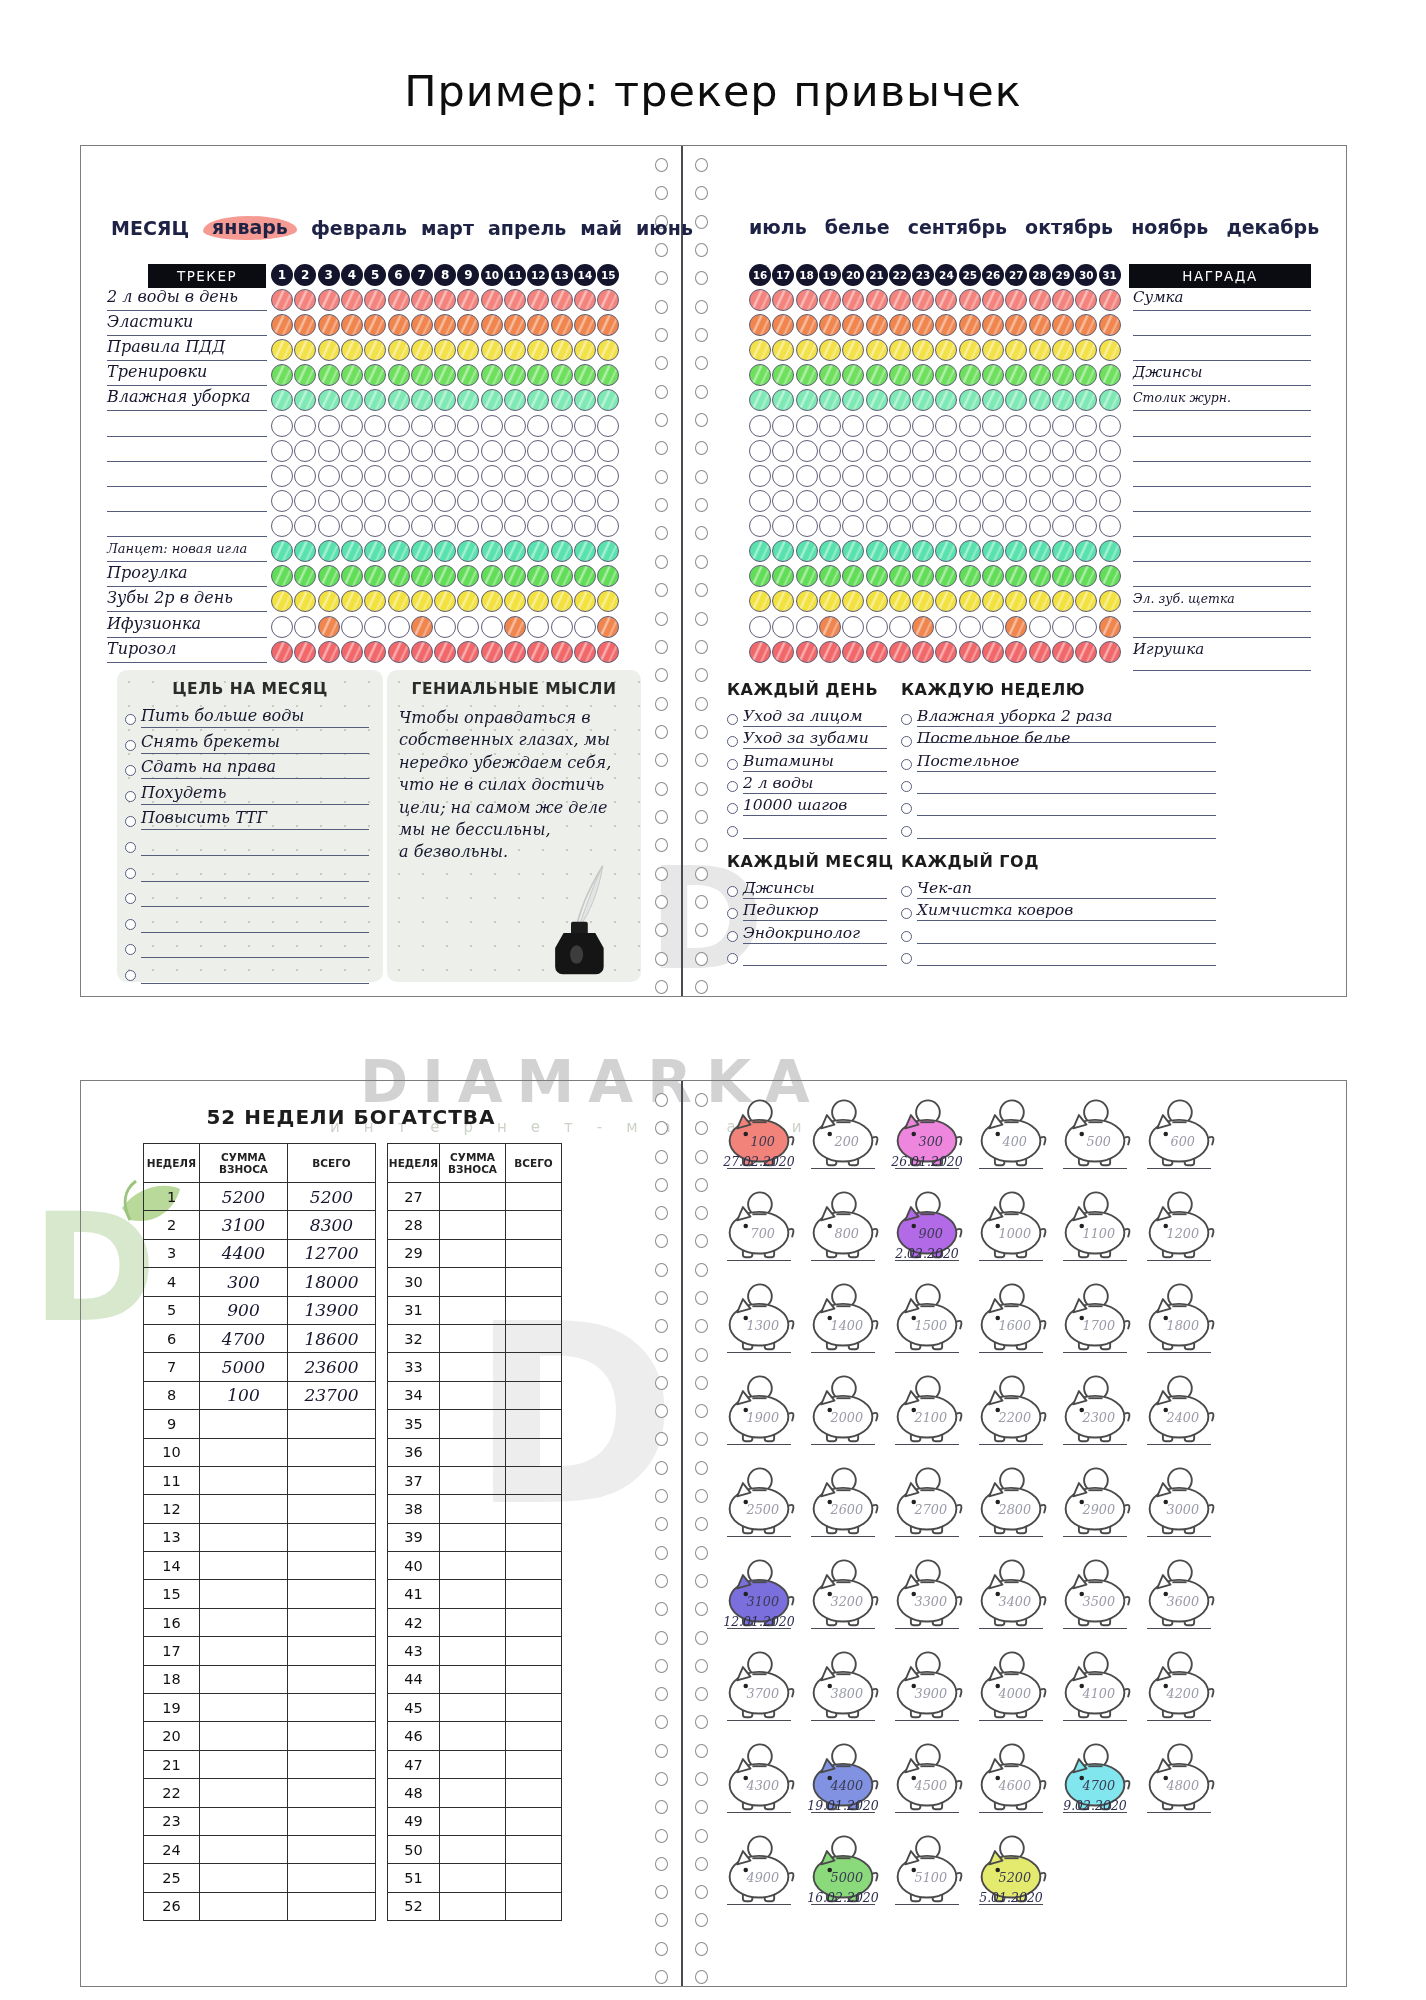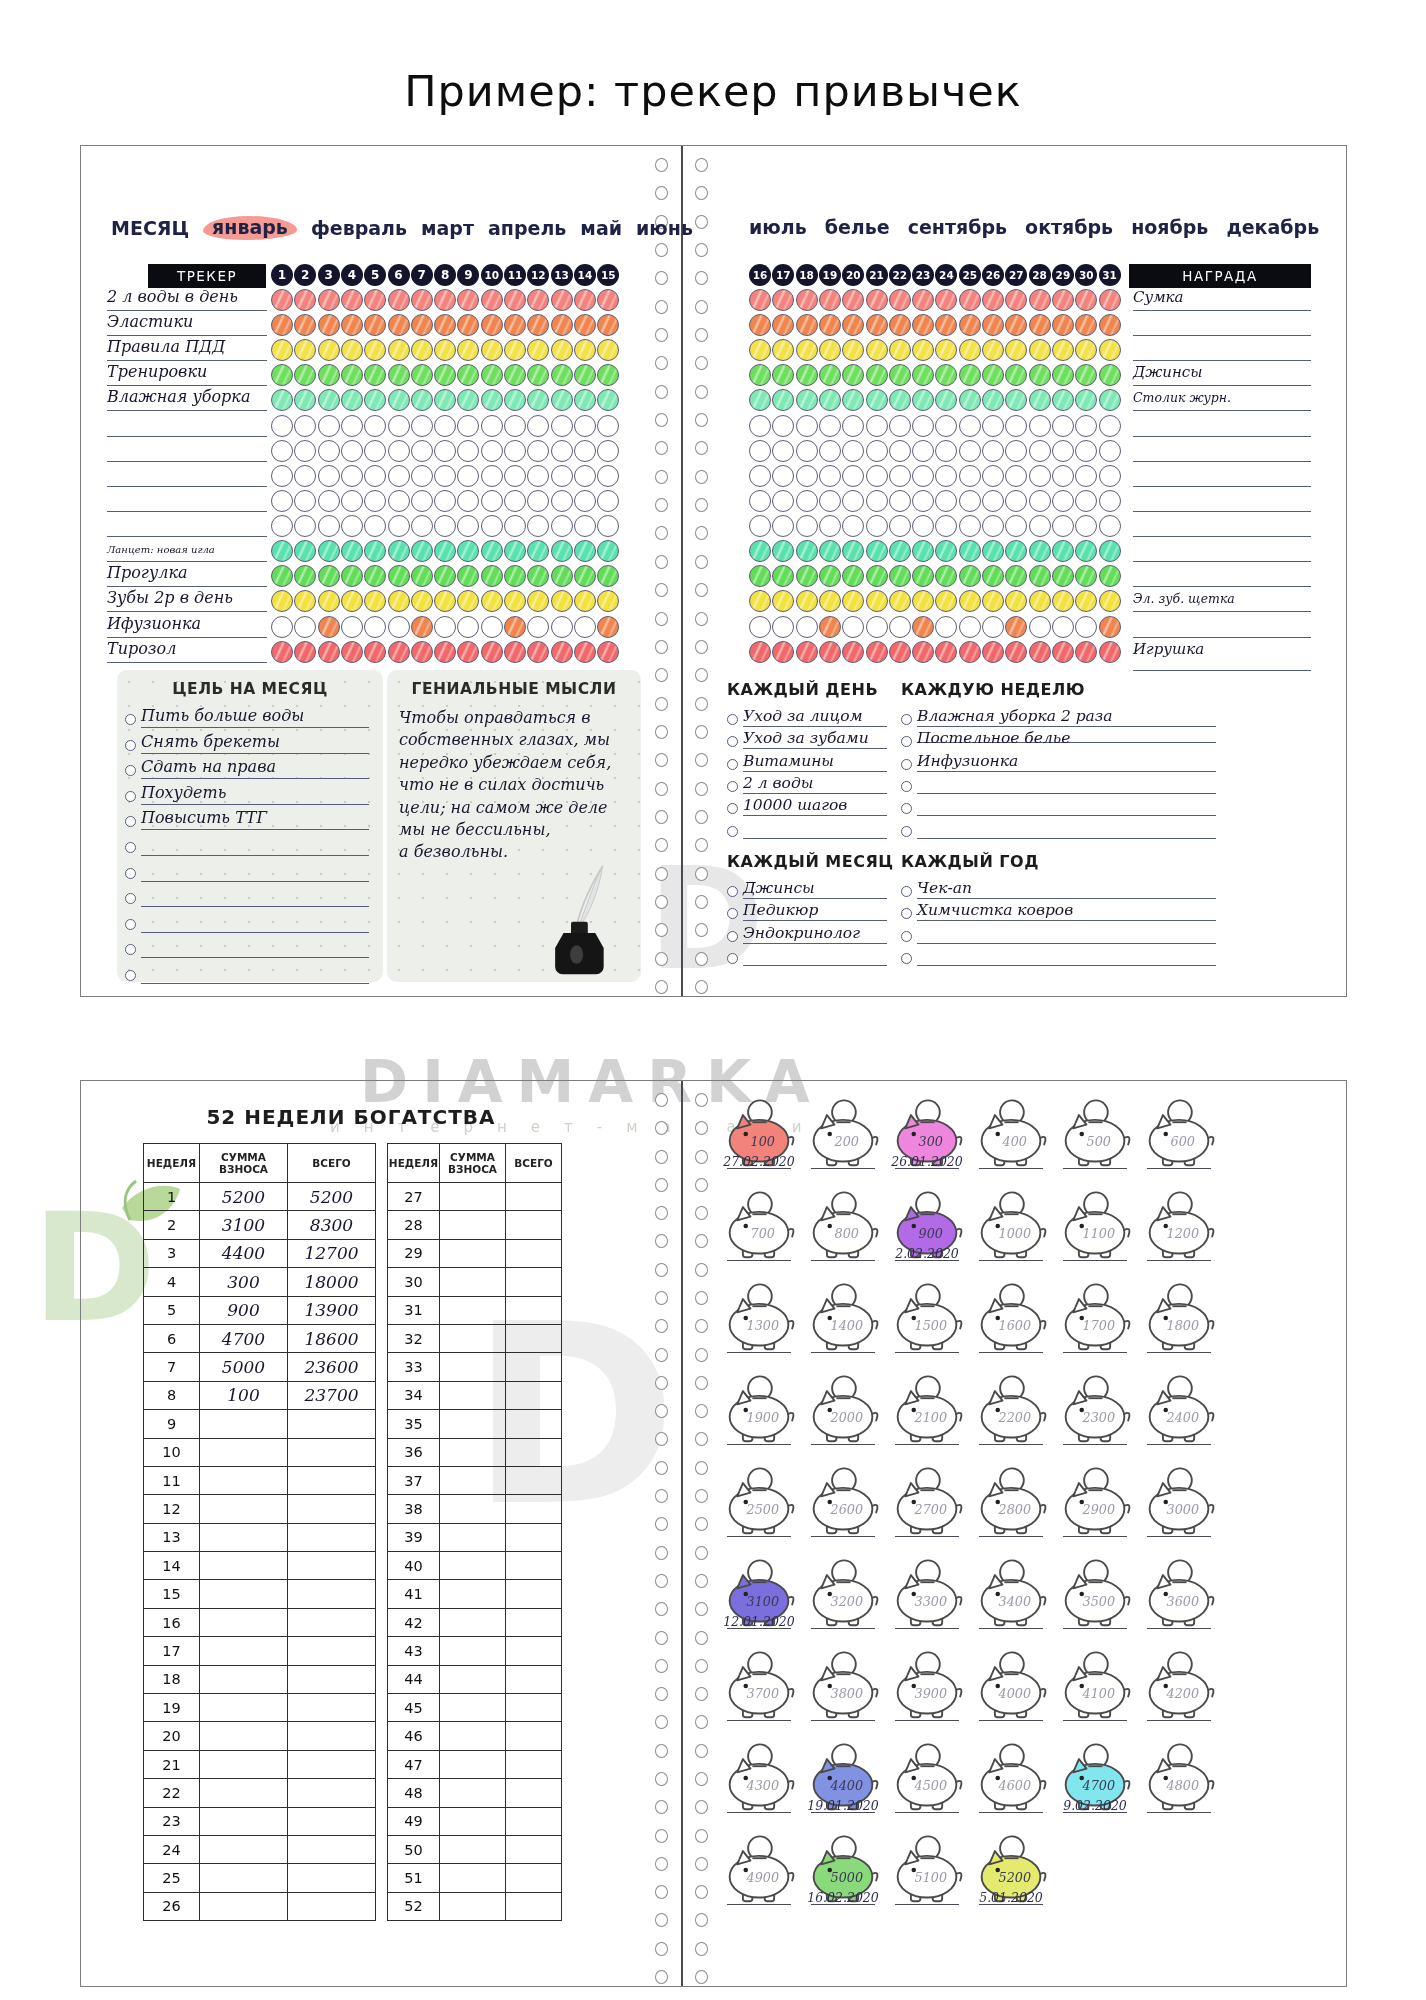--- a/index.html
+++ b/index.html
@@ -308,21 +308,21 @@
         <div class="circle cell" style="left: 306.5px; top: 369.08px;"></div>
         <div class="circle cell" style="left: 329.8px; top: 369.08px;"></div>
         <div class="circle cell" style="left: 353.1px; top: 369.08px;"></div>
         <div class="circle cell" style="left: 376.4px; top: 369.08px;"></div>
         <div class="circle cell" style="left: 399.7px; top: 369.08px;"></div>
         <div class="circle cell" style="left: 423px; top: 369.08px;"></div>
         <div class="circle cell" style="left: 446.3px; top: 369.08px;"></div>
         <div class="circle cell" style="left: 469.6px; top: 369.08px;"></div>
         <div class="circle cell" style="left: 492.9px; top: 369.08px;"></div>
         <div class="circle cell" style="left: 516.2px; top: 369.08px;"></div>
-        <div class="rline" style="left: 26px; top: 392.2px; width: 160px; height: 24px;"><span class="script" style="font-size: 10px; white-space: nowrap; text-align: center;">Ланцет: новая игла</span></div>
+        <div class="rline" style="left: 26px; top: 392.2px; width: 160px; height: 24px;"><span class="script" style="font-size: 13px; white-space: nowrap; text-align: center;">Ланцет: новая игла</span></div>
         <div class="circle cell f" style="left: 190px; top: 394.2px; background-color: rgb(89, 226, 174);"></div>
         <div class="circle cell f" style="left: 213.3px; top: 394.2px; background-color: rgb(89, 226, 174);"></div>
         <div class="circle cell f" style="left: 236.6px; top: 394.2px; background-color: rgb(89, 226, 174);"></div>
         <div class="circle cell f" style="left: 259.9px; top: 394.2px; background-color: rgb(89, 226, 174);"></div>
         <div class="circle cell f" style="left: 283.2px; top: 394.2px; background-color: rgb(89, 226, 174);"></div>
         <div class="circle cell f" style="left: 306.5px; top: 394.2px; background-color: rgb(89, 226, 174);"></div>
         <div class="circle cell f" style="left: 329.8px; top: 394.2px; background-color: rgb(89, 226, 174);"></div>
         <div class="circle cell f" style="left: 353.1px; top: 394.2px; background-color: rgb(89, 226, 174);"></div>
         <div class="circle cell f" style="left: 376.4px; top: 394.2px; background-color: rgb(89, 226, 174);"></div>
         <div class="circle cell f" style="left: 399.7px; top: 394.2px; background-color: rgb(89, 226, 174);"></div>
@@ -737,21 +737,21 @@
         <div class="bullet" style="left: 646px; top: 657.2px;"></div>
         <div class="rline" style="left: 662px; top: 649.2px; width: 144px; height: 21px;"><span class="script" style="font-size: 15.5px; white-space: nowrap;">10000 шагов</span></div>
         <div class="bullet" style="left: 646px; top: 679.5px;"></div>
         <div class="rline" style="left: 662px; top: 671.5px; width: 144px; height: 21px;"></div>
         <div class="sec-title" style="left: 820px; top: 534px;">КАЖДУЮ НЕДЕЛЮ</div>
         <div class="bullet" style="left: 820px; top: 568px;"></div>
         <div class="rline" style="left: 836px; top: 560px; width: 299px; height: 21px;"><span class="script" style="font-size: 15.5px; white-space: nowrap;">Влажная уборка 2 раза</span></div>
         <div class="bullet" style="left: 820px; top: 590.3px;"></div>
         <div class="rline" style="left: 836px; top: 582.3px; width: 299px; height: 15px;"><span class="script" style="font-size: 15.5px; white-space: nowrap;">Постельное белье</span></div>
         <div class="bullet" style="left: 820px; top: 612.6px;"></div>
-        <div class="rline" style="left: 836px; top: 604.6px; width: 299px; height: 21px;"><span class="script" style="font-size: 15.5px; white-space: nowrap;">Инфузионка</span></div>
+        <div class="rline" style="left: 836px; top: 604.6px; width: 299px; height: 21px;"><span class="script" style="font-size: 15.5px; white-space: nowrap;">Постельное</span></div>
         <div class="bullet" style="left: 820px; top: 634.9px;"></div>
         <div class="rline" style="left: 836px; top: 626.9px; width: 299px; height: 21px;"></div>
         <div class="bullet" style="left: 820px; top: 657.2px;"></div>
         <div class="rline" style="left: 836px; top: 649.2px; width: 299px; height: 21px;"></div>
         <div class="bullet" style="left: 820px; top: 679.5px;"></div>
         <div class="rline" style="left: 836px; top: 671.5px; width: 299px; height: 21px;"></div>
         <div class="sec-title" style="left: 646px; top: 706px;">КАЖДЫЙ МЕСЯЦ</div>
         <div class="bullet" style="left: 646px; top: 740px;"></div>
         <div class="rline" style="left: 662px; top: 732px; width: 144px; height: 21px;"><span class="script" style="font-size: 15.5px; white-space: nowrap;">Джинсы</span></div>
         <div class="bullet" style="left: 646px; top: 762.3px;"></div>

